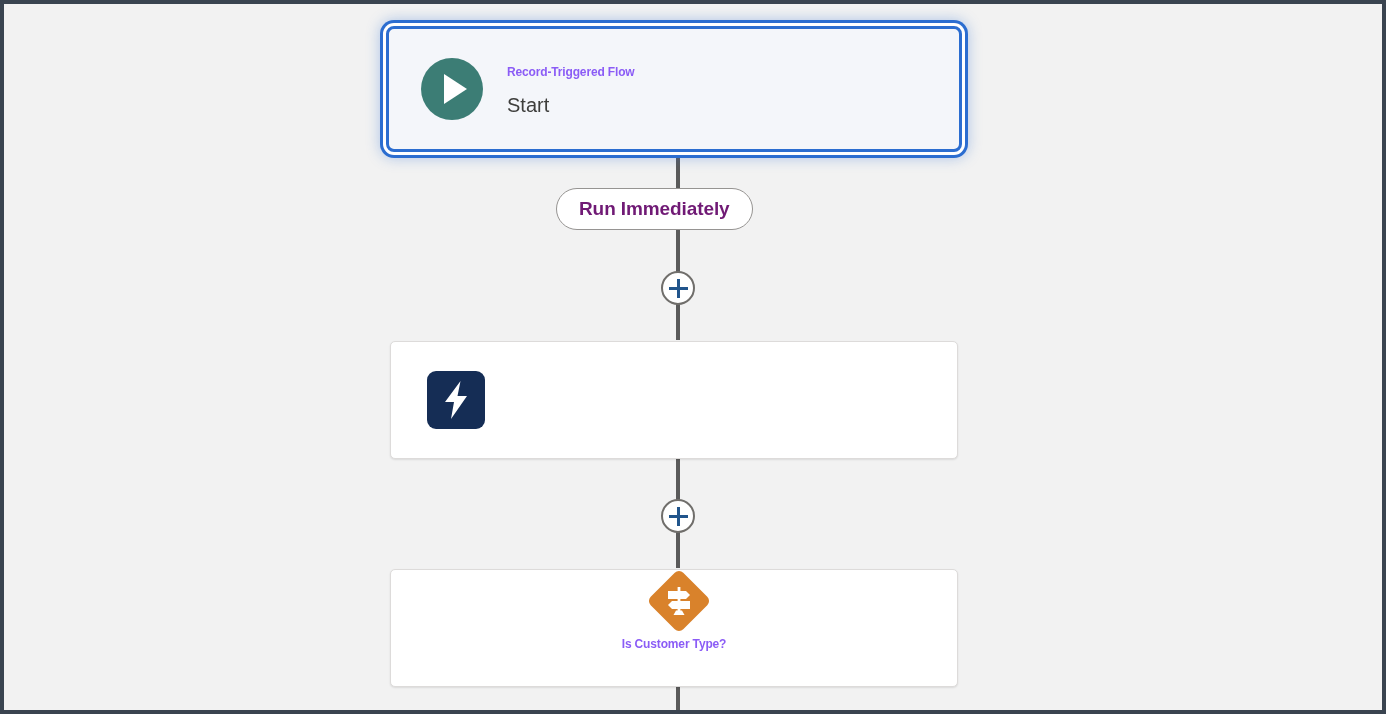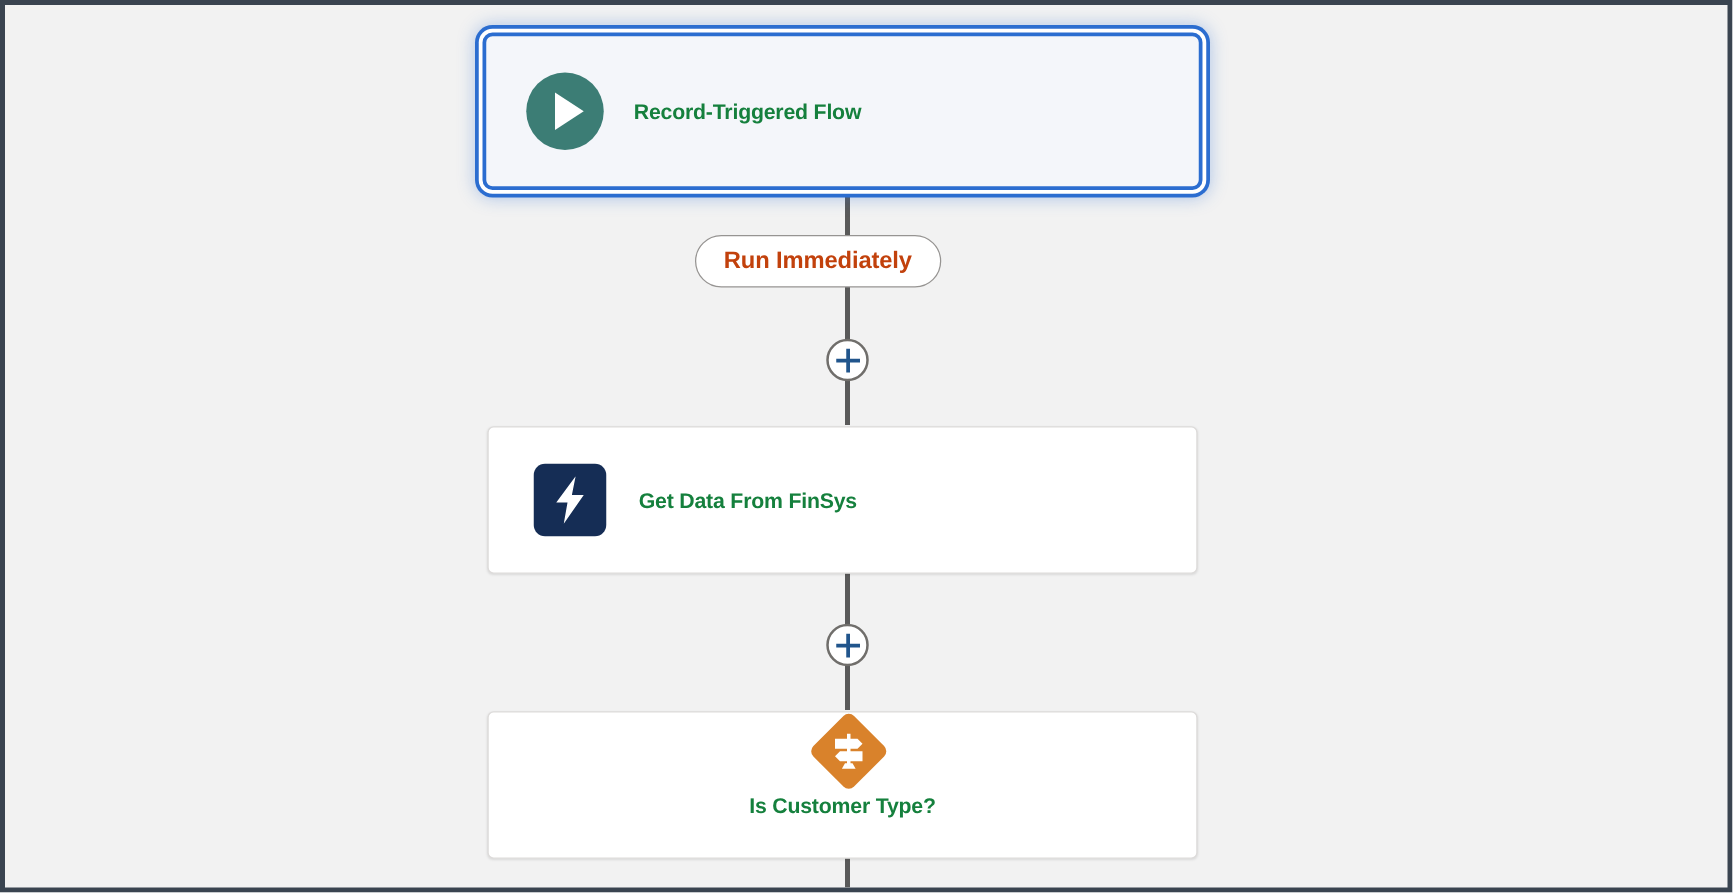--- a/index.html
+++ b/index.html
@@ -74,23 +74,23 @@
     display: flex;
     align-items: center;
     justify-content: center;
   }
 
   .node.selected .node-icon { margin-left: 32px; }
 
   .node-text { display: flex; flex-direction: column; justify-content: center; }
 
   .node-title {
-    font-size: 17px;
+    font-size: 12px;
     font-weight: bold;
-    color: #15803d;
+    color: #8b5cf6;
     letter-spacing: -0.15px;
     line-height: 25px;
     white-space: nowrap;
   }
 
   .node-subtitle {
     font-size: 20px;
     font-weight: normal;
     color: #3e3e3c;
     line-height: 25px;
@@ -145,21 +145,21 @@
     height: 42px;
     padding: 0 22px;
     background: #ffffff;
     border: 1.5px solid #969492;
     border-radius: 21px;
     display: flex;
     align-items: center;
     justify-content: center;
     font-size: 19px;
     font-weight: bold;
-    color: #c2410c;
+    color: #701a75;
     letter-spacing: -0.1px;
     white-space: nowrap;
     z-index: 5;
   }
 
   
   .plus-btn {
     position: absolute;
     width: 34px;
     height: 34px;
@@ -199,40 +199,40 @@
     <div class="connector" style="top:680px; height:26px;"></div>
 
     <div class="node selected">
       <div class="node-icon">
         <div class="icon-start">
           <div class="play"></div>
         </div>
       </div>
       <div class="node-text">
         <div class="node-title">Record-Triggered Flow</div>
+        <div class="node-subtitle">Start</div>
       </div>
     </div>
 
     <div class="pill">Run Immediately</div>
 
     <div class="plus-btn" style="left:657px; top:267px;">
       <span class="bar-h"></span>
       <span class="bar-v"></span>
     </div>
 
     <div class="node" style="top:337px;">
       <div class="node-icon">
         <div class="icon-action">
           <svg width="30" height="38" viewBox="0 0 30 38" aria-hidden="true">
             <path d="M19.5 0 L4 21 H13 L10 38 L26 15 H16.5 Z" fill="#ffffff"></path>
           </svg>
         </div>
       </div>
       <div class="node-text">
-        <div class="node-title">Get Data From FinSys</div>
       </div>
     </div>
 
     <div class="plus-btn" style="left:657px; top:495px;">
       <span class="bar-h"></span>
       <span class="bar-v"></span>
     </div>
 
     <div class="node" style="top:565px;flex-direction:column;">
       <div class="node-icon">

